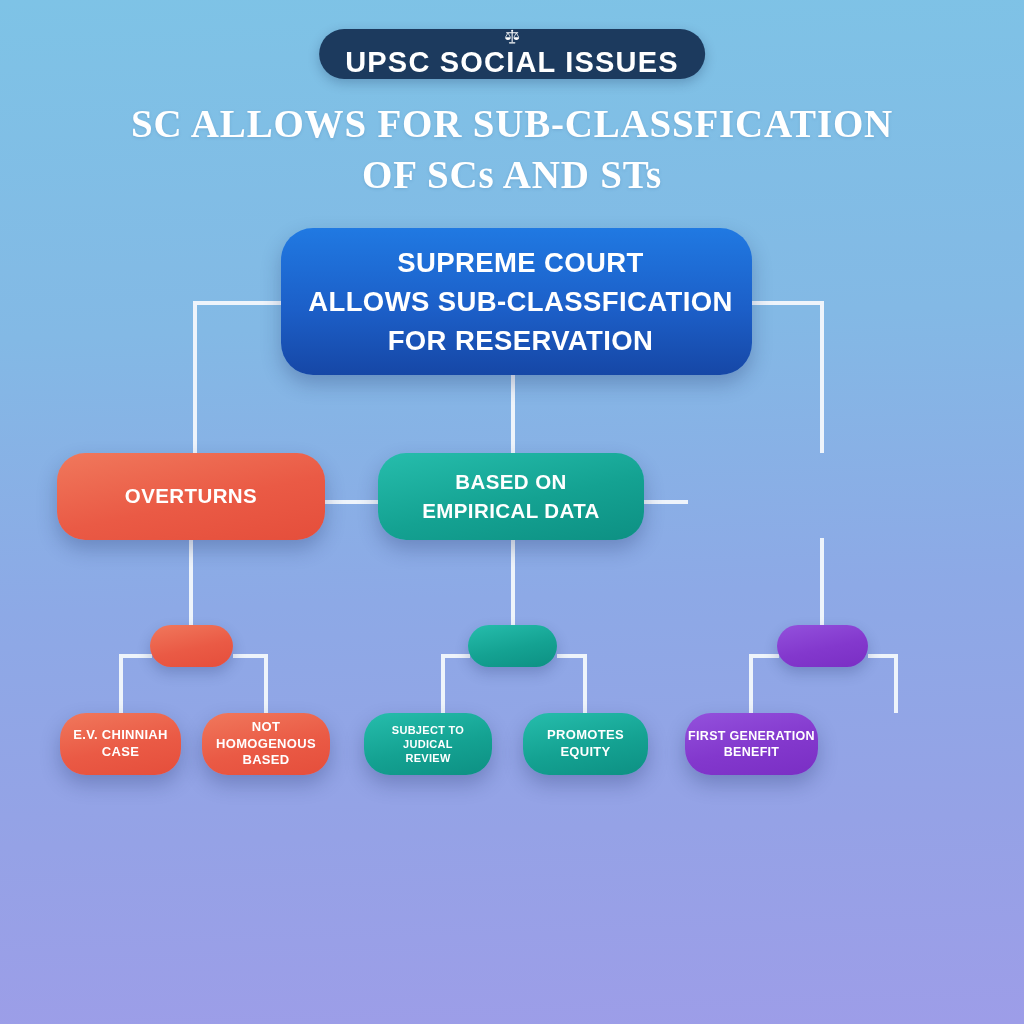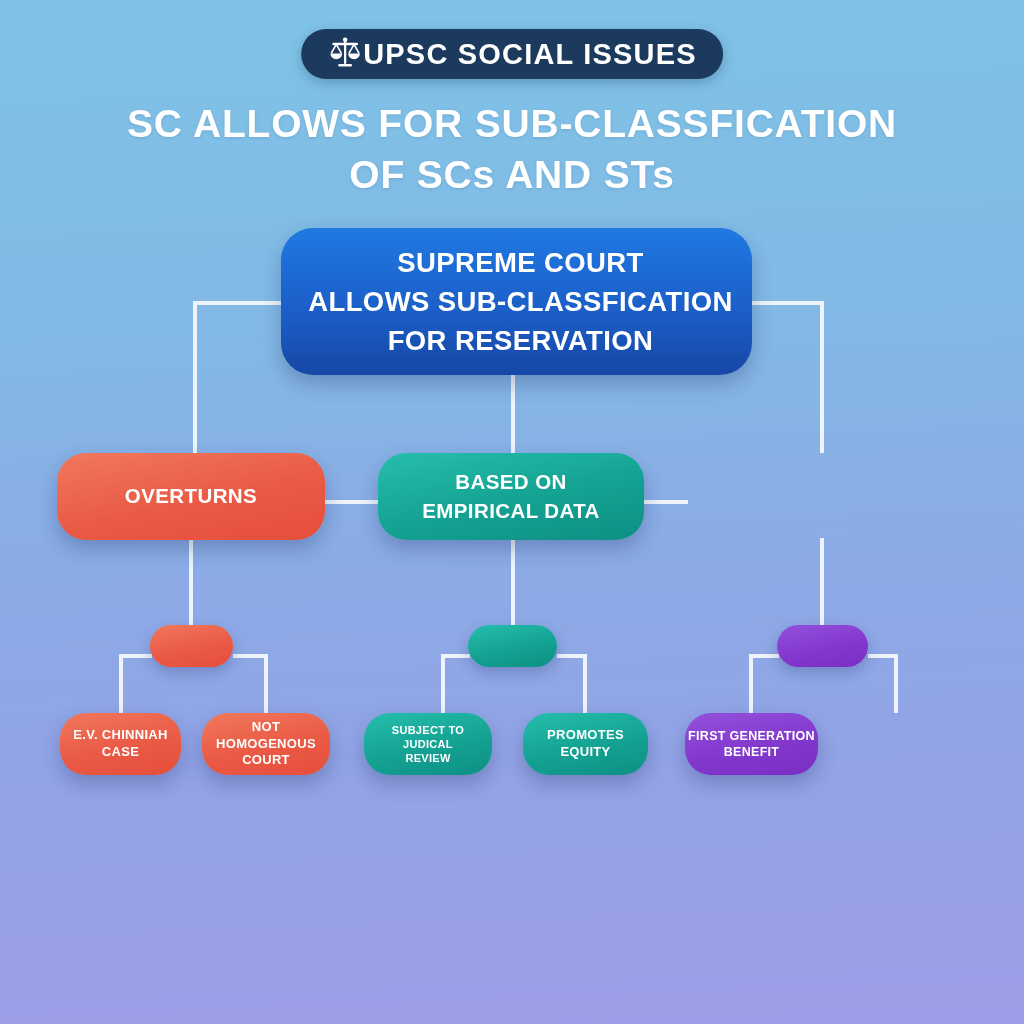--- a/index.html
+++ b/index.html
@@ -15,52 +15,53 @@
     background: linear-gradient(178deg, #7ec3e6 0%, #83b9e5 32%, #8da9e6 58%, #95a2e6 80%, #9d9de8 100%);
     overflow: hidden;
   }
   .badge {
     position: absolute; top: 29px; left: 50%; transform: translateX(-50%);
     height: 50px; padding: 0 26px;
     background: #1c3a5e; border-radius: 26px;
     display: flex; align-items: center; 
     box-shadow: 0 4px 12px rgba(10,30,70,.25);
     white-space: nowrap;
+    flex-direction: column;
   }
   .badge-label {
     color: #ffffff; font-size: 29px; font-weight: 800; letter-spacing: 1.2px;
   }
   .title {
     position: absolute; top: 99px; left: 0; width: 1024px;
     text-align: center; color: #ffffff;
     font-size: 39px; font-weight: 800; letter-spacing: .8px; line-height: 1.3;
     text-shadow: 0 1px 3px rgba(60,110,160,.25);
   }
-  .title span { display: block; }
+  .title span { display: block; font-family: Liberation Serif, serif; }
   .node {
     position: absolute; color: #ffffff; font-weight: 800;
     display: flex; flex-direction: column; align-items: center; justify-content: center;
     text-align: center; z-index: 3;
     box-shadow: 0 9px 20px rgba(25,40,95,.28);
   }
   .node span { display: block; }
   .root-node {
     left: 281px; top: 228px; width: 471px; height: 147px;
     border-radius: 32px;
     background: linear-gradient(180deg, #2079e2 0%, #1c5fc8 55%, #1647a6 100%);
     font-size: 27.5px; line-height: 1.42; letter-spacing: .4px; padding-left: 8px;
   }
   .branch-node {
     top: 453px; height: 87px; border-radius: 28px;
     font-size: 20.5px; line-height: 1.38; letter-spacing: .4px;
   }
   .orange { background: linear-gradient(168deg, #f0785c 0%, #ea5a45 55%, #e54e3b 100%); }
   .teal   { background: linear-gradient(168deg, #26bdac 0%, #14a292 55%, #0d9083 100%); }
   .purple { background: linear-gradient(168deg, #9351dc 0%, #8338cd 55%, #7a2ec4 100%); }
-  .branch-orange { left: 57px;  width: 268px; border-radius: 29px; }
+  .branch-orange { left: 57px;  width: 268px; }
   .branch-teal   { left: 378px; width: 266px; }
   .branch-purple { left: 688px; width: 269px; }
   .pill {
     position: absolute; top: 625px; height: 42px; border-radius: 21px; z-index: 3;
     box-shadow: 0 6px 14px rgba(25,40,95,.24);
   }
   .pill-orange { left: 150px; width: 83px; }
   .pill-teal   { left: 468px; width: 89px; }
   .pill-purple { left: 777px; width: 91px; }
   .leaf-node {
@@ -153,21 +154,21 @@
   <div class="pill pill-orange orange"></div>
   <div class="pill pill-teal teal"></div>
   <div class="pill pill-purple purple"></div>
 
   <div class="node leaf-node leaf-1 orange">
     <span>E.V. CHINNIAH</span>
     <span>CASE</span>
   </div>
   <div class="node leaf-node leaf-2 orange">
     <span>NOT HOMOGENOUS</span>
-    <span>COURT</span>
+    <span>BASED</span>
   </div>
   <div class="node leaf-node leaf-3 teal">
     <span>SUBJECT TO</span>
     <span>JUDICAL</span>
     <span>REVIEW</span>
   </div>
   <div class="node leaf-node leaf-4 teal">
     <span>PROMOTES</span>
     <span>EQUITY</span>
   </div>

